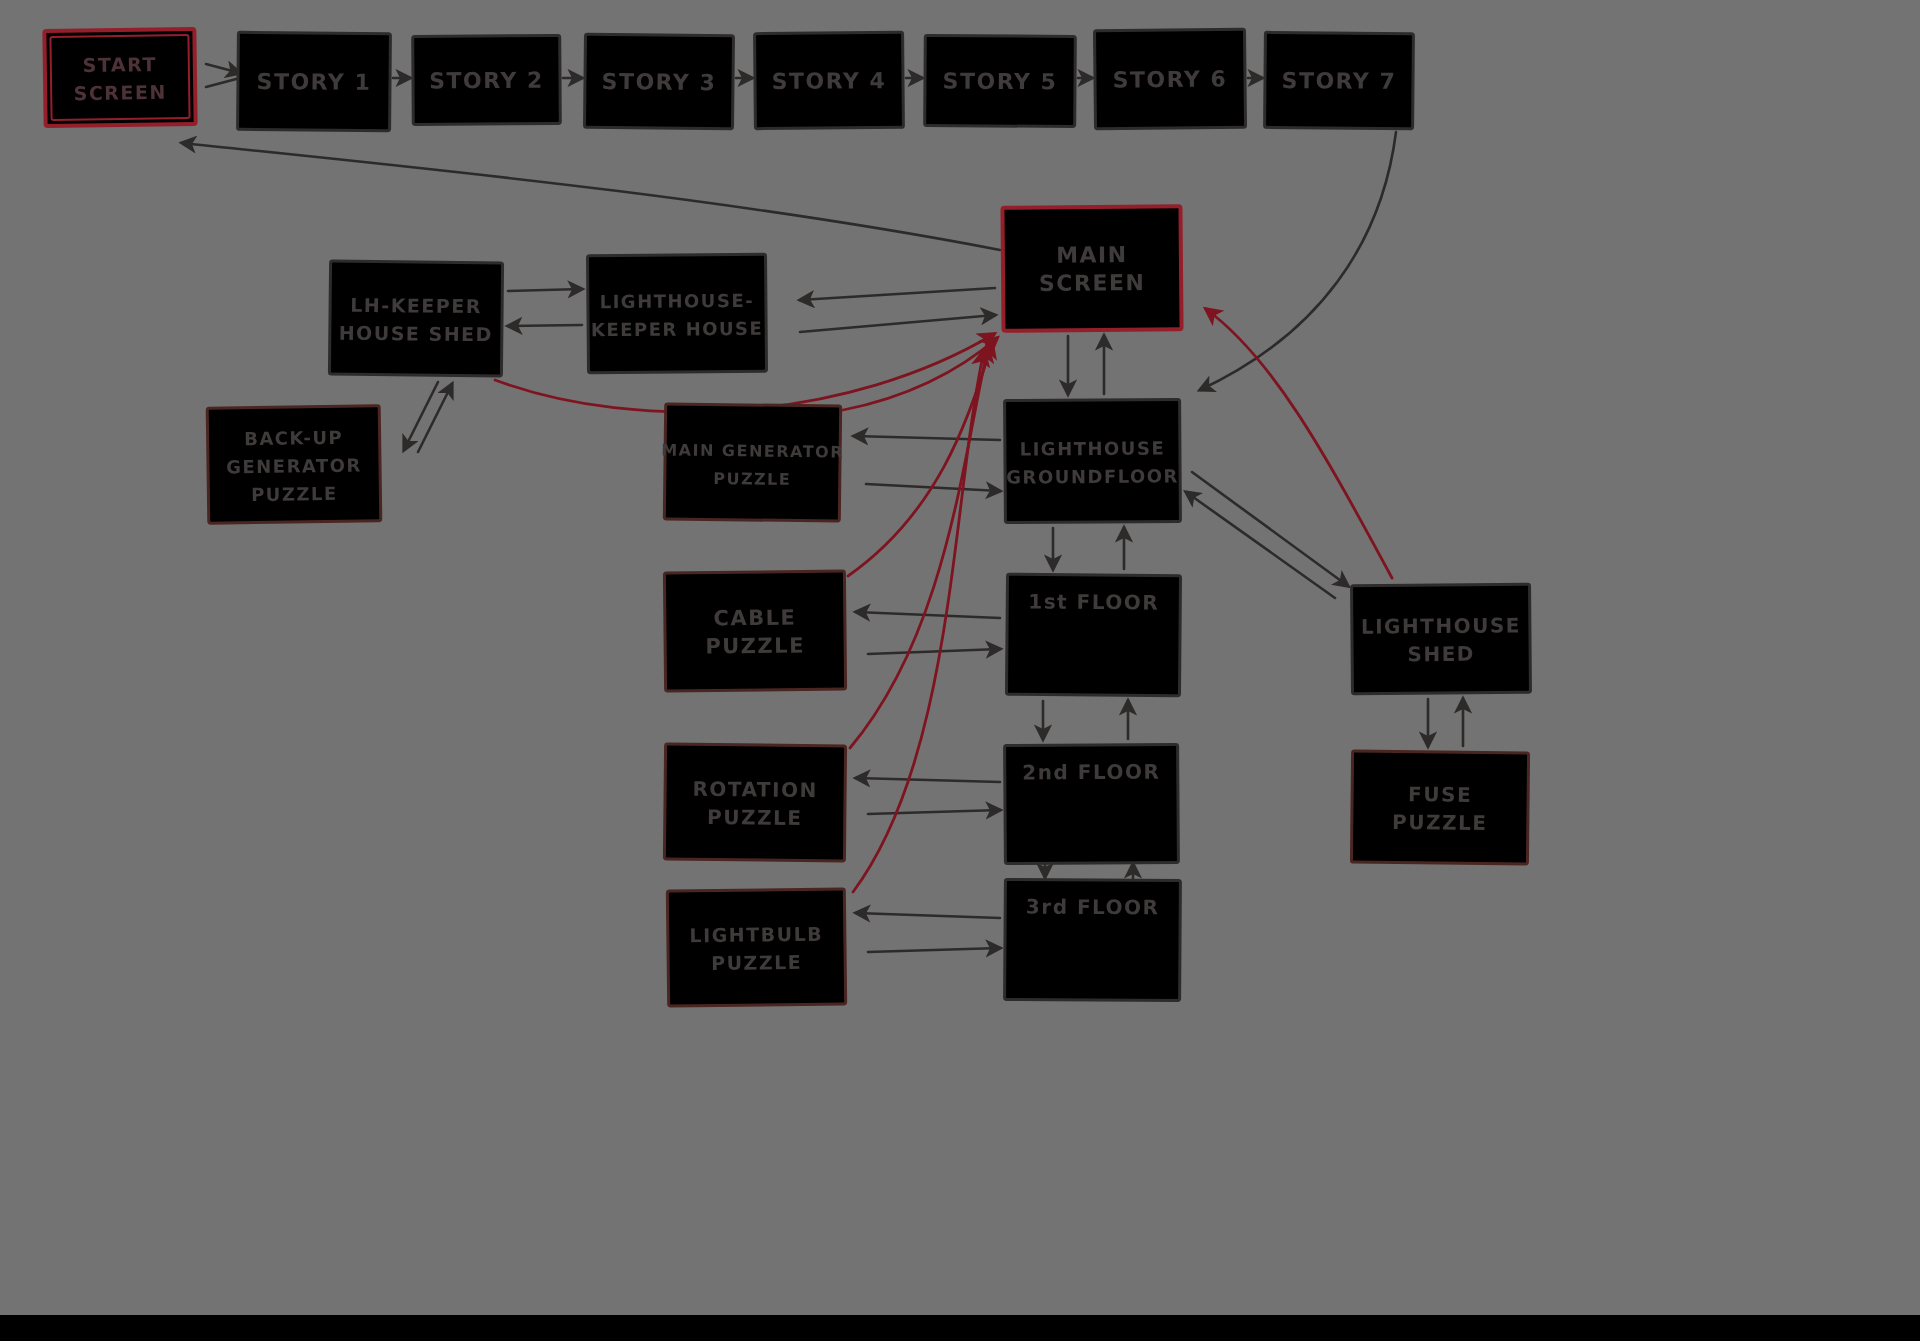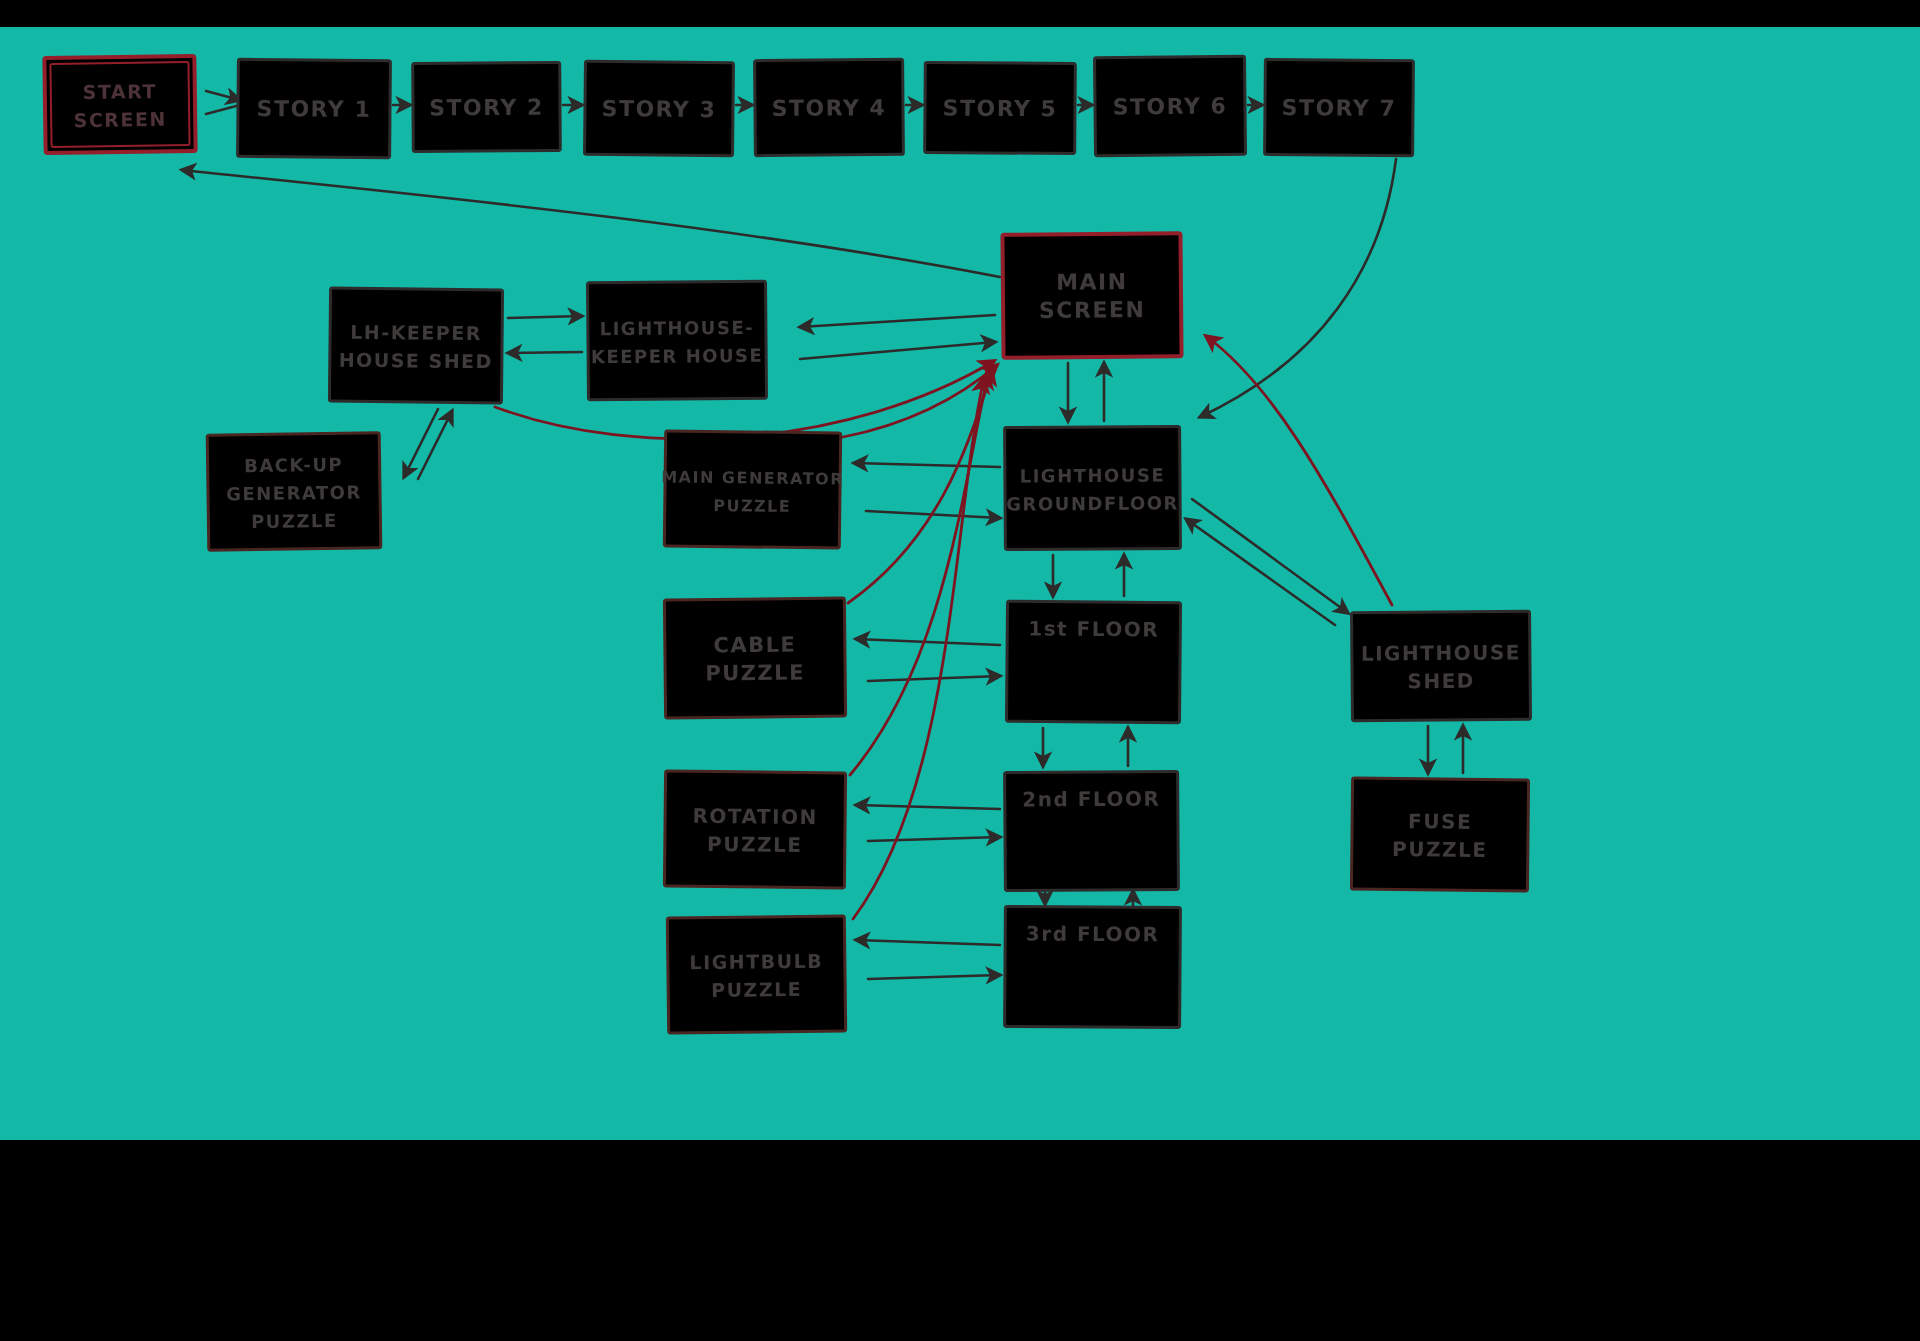--- a/index.html
+++ b/index.html
@@ -6,23 +6,22 @@
     margin: 0;
     padding: 0;
     width: 1920px;
     height: 1341px;
     background: #000000;
     overflow: hidden;
   }
   #stage {
     position: relative;
     width: 1920px;
-    height: 1113px;
-    background: #14b8a6;
-    margin-top: 27px;
+    height: 1315px;
+    background: #737373;
   }
   svg { display: block; }
   .node-text {
     font-family: "DejaVu Sans", sans-serif;
     font-weight: bold;
     letter-spacing: 1.5px;
   }
 </style>
 </head>
 <body>

